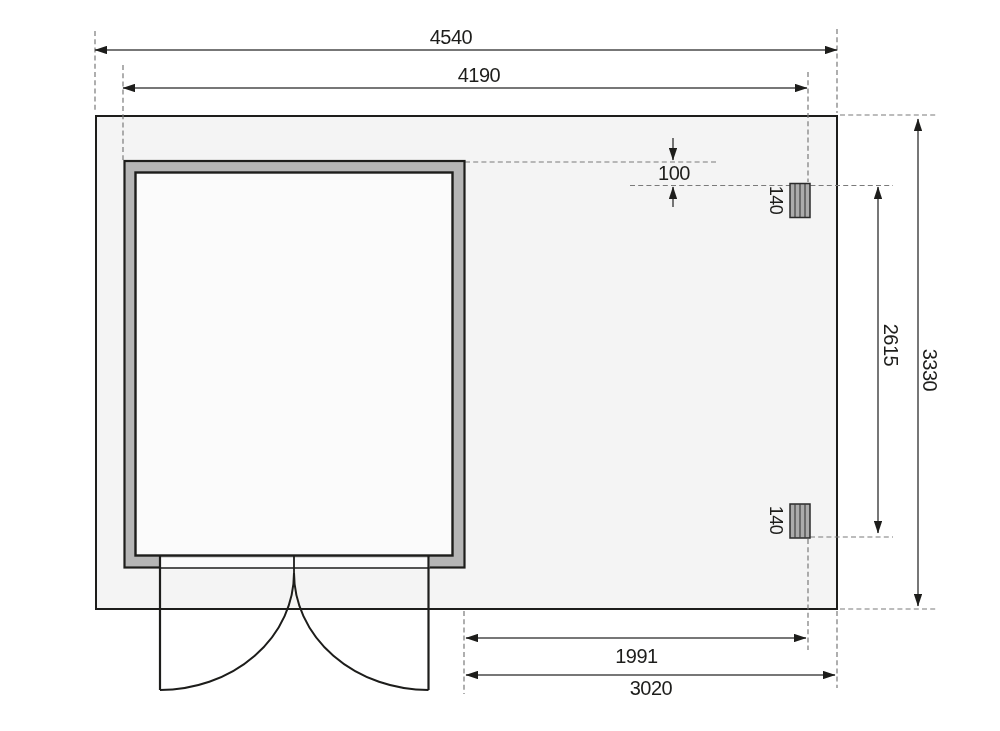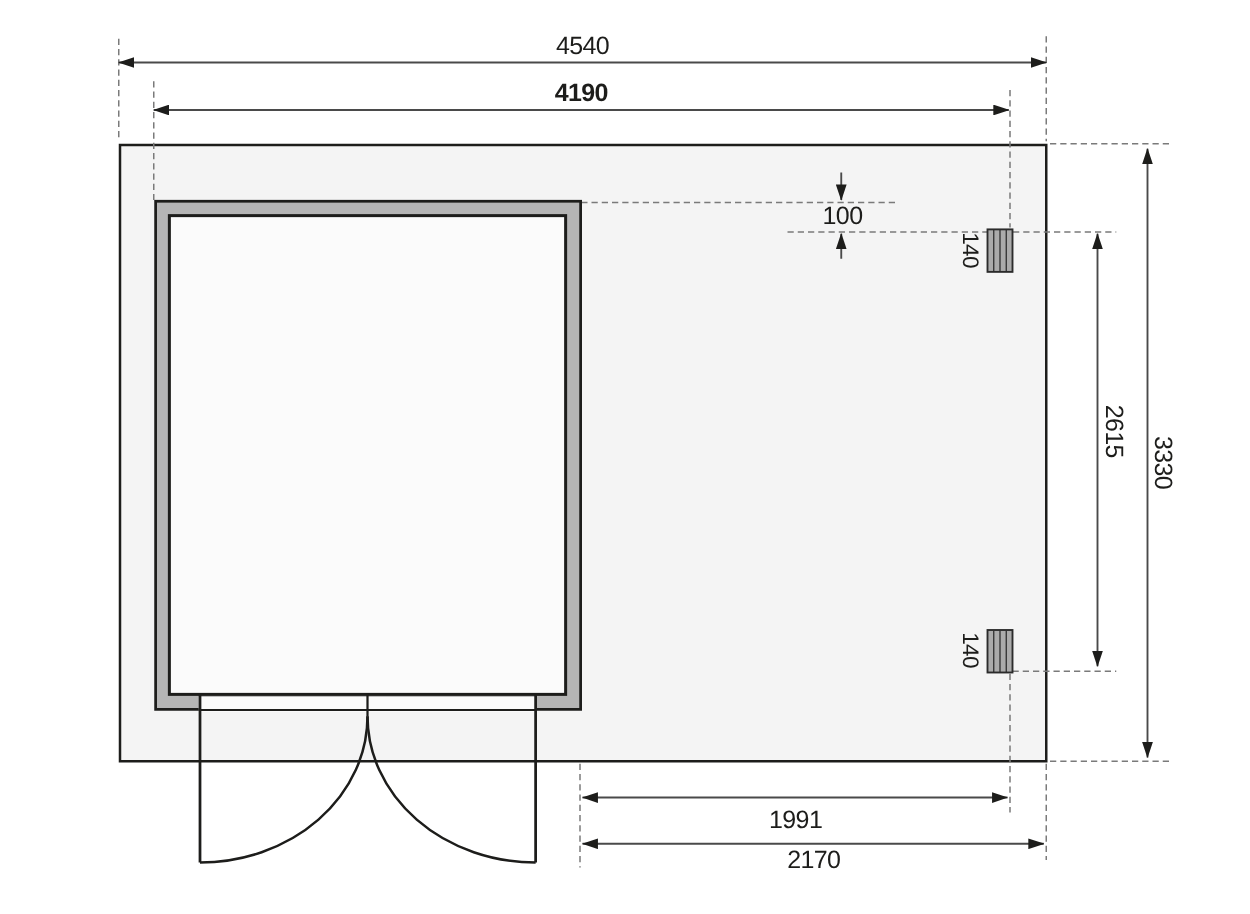--- a/index.html
+++ b/index.html
@@ -111,31 +111,31 @@
       <line class="dim" x1="123" y1="88" x2="807" y2="88" marker-start="url(#arr)" marker-end="url(#arr)"></line>
       <line class="dim" x1="918" y1="119" x2="918" y2="606" marker-start="url(#arr)" marker-end="url(#arr)"></line>
       <line class="dim" x1="878" y1="187" x2="878" y2="533" marker-start="url(#arr)" marker-end="url(#arr)"></line>
       <line class="dim" x1="466" y1="638" x2="806" y2="638" marker-start="url(#arr)" marker-end="url(#arr)"></line>
       <line class="dim" x1="466" y1="675" x2="835" y2="675" marker-start="url(#arr)" marker-end="url(#arr)"></line>
       <line class="dim" x1="673" y1="138" x2="673" y2="160" marker-end="url(#arr)"></line>
       <line class="dim" x1="673" y1="207" x2="673" y2="187" marker-end="url(#arr)"></line>
     </g>
   </svg>
 
-  <div class="dim-label" style="left:95px;top:27px;width:742px;">4540</div>
+  <div class="dim-label" style="left:80px;top:27px;width:742px;">4540</div>
 
-  <div class="dim-label" style="left:123px;top:65px;width:684px;font-weight:bold;">4190</div>
+  <div class="dim-label" style="left:137px;top:65px;width:684px;">4190</div>
 
   <div class="dim-label" style="left:643px;top:163px;width:62px;">100</div>
 
   <div class="dim-label vertical small" style="left:776px;top:200px;">140</div>
 
   <div class="dim-label vertical small" style="left:776px;top:520px;">140</div>
 
   <div class="dim-label vertical" style="left:891px;top:345px;">2615</div>
 
   <div class="dim-label vertical" style="left:930px;top:370px;">3330</div>
 
   <div class="dim-label" style="left:466px;top:646px;width:341px;">1991</div>
 
-  <div class="dim-label" style="left:466px;top:678px;width:370px;">2170</div>
+  <div class="dim-label" style="left:466px;top:678px;width:370px;">3020</div>
 
 </div>
 
 </body></html>

